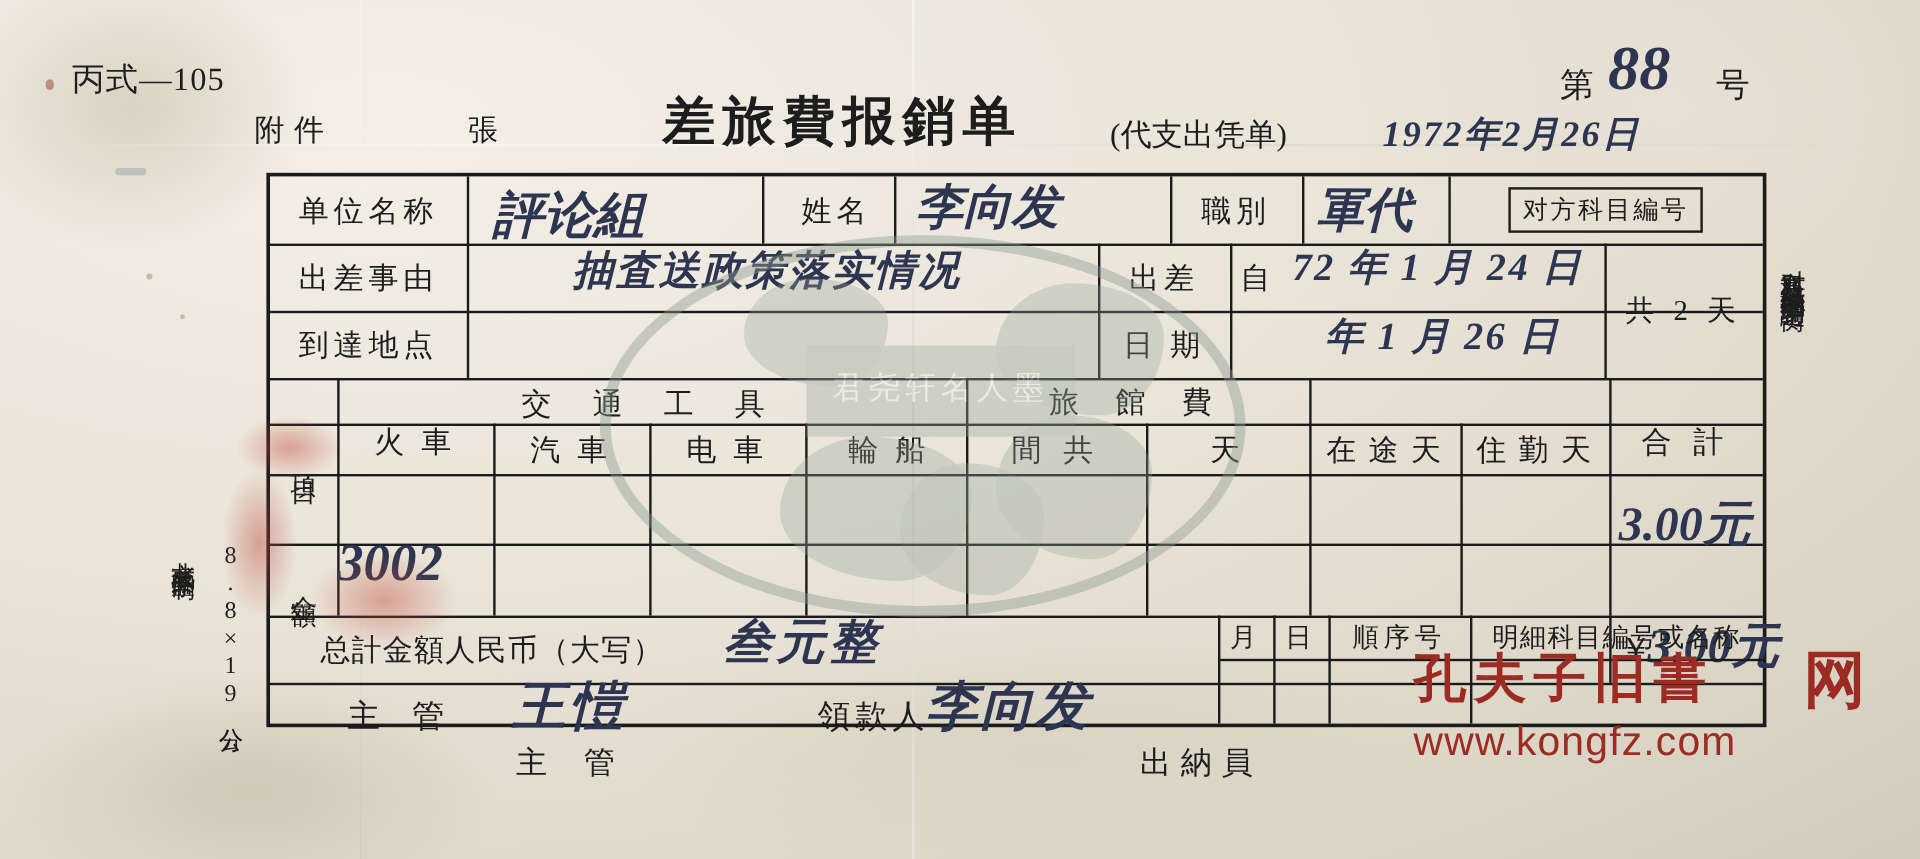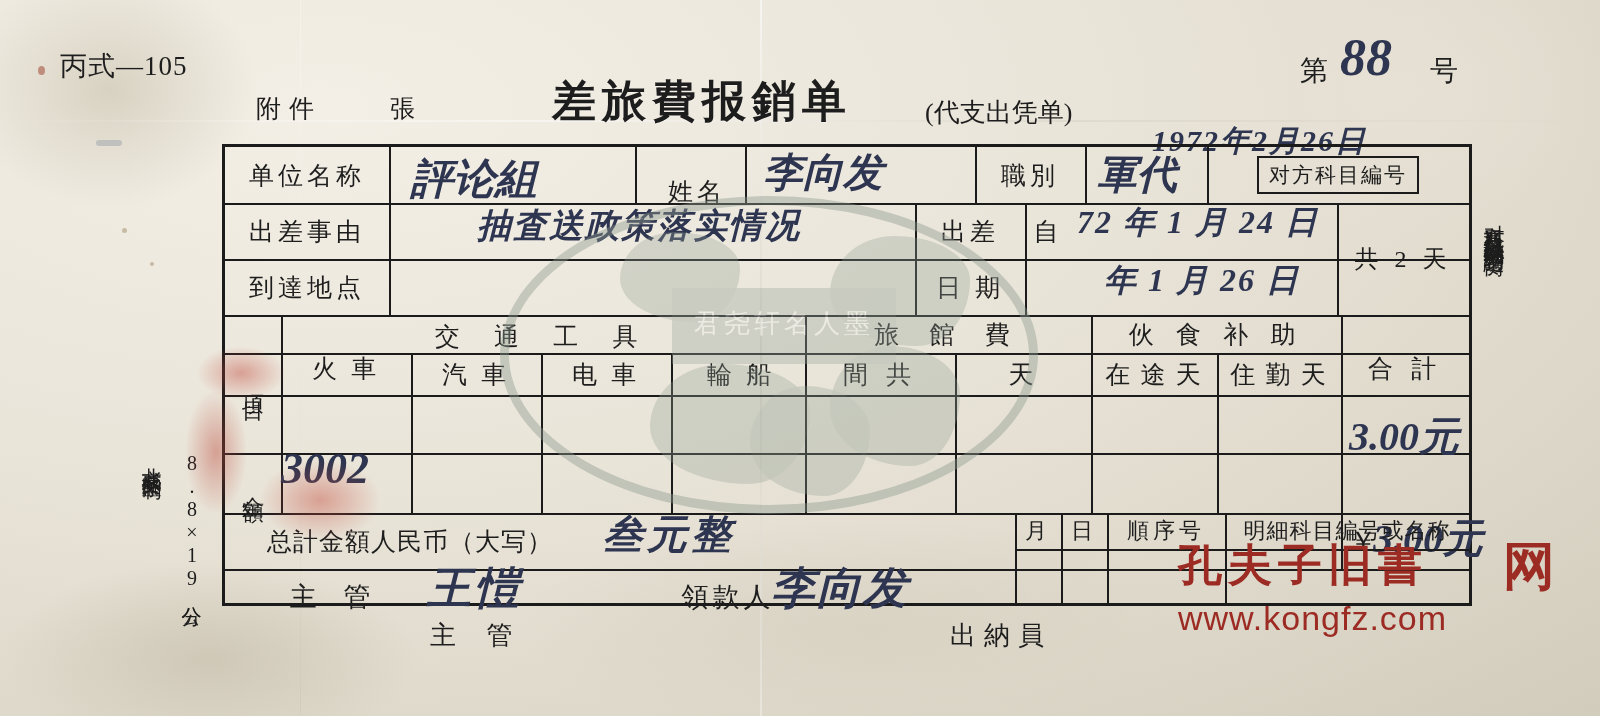--- a/index.html
+++ b/index.html
@@ -26,29 +26,29 @@
   .fold3{left:300px;top:0;width:1px;height:716px;background:linear-gradient(to bottom,rgba(255,255,255,.3),rgba(165,158,142,.12));}
   .speck{position:absolute;background:#a08c6a;border-radius:50%;opacity:.5;}
 
   
   .print{color:#1d1d1d;font-family:"Liberation Serif",serif;}
   .hand{color:#2a2a35;font-family:"Liberation Serif",serif;font-style:italic;font-weight:bold;}
   .blue{color:#2e3550;}
 
   
   #code{position:absolute;left:60px;top:48px;font-size:27px;letter-spacing:1px;}
-  #attach{position:absolute;left:212px;top:92px;font-size:25px;letter-spacing:8px;margin-left:44px;}
+  #attach{position:absolute;left:212px;top:92px;font-size:25px;letter-spacing:8px;}
   #attach-n{position:absolute;left:390px;top:92px;font-size:25px;}
   #title{position:absolute;left:552px;top:72px;font-size:44px;font-weight:bold;letter-spacing:6px;
          text-shadow:0 1px 0 rgba(255,255,255,.4);}
   #subtitle{position:absolute;left:925px;top:95px;font-size:26px;}
   #no-label{position:absolute;left:1300px;top:52px;font-size:28px;}
   #no-val{position:absolute;left:1340px;top:28px;font-size:52px;}
   #no-unit{position:absolute;left:1430px;top:52px;font-size:28px;}
-  #date-line{position:absolute;left:1152px;top:92px;font-size:30px;letter-spacing:2px;margin-top:29px;}
+  #date-line{position:absolute;left:1152px;top:92px;font-size:30px;letter-spacing:2px;}
 
   
   #right-vert{position:absolute;left:1472px;top:208px;width:34px;font-size:21px;line-height:25px;
               writing-mode:vertical-rl;text-orientation:upright;letter-spacing:2px;}
   #left-vert1{position:absolute;left:136px;top:452px;width:30px;font-size:20px;
               writing-mode:vertical-rl;text-orientation:upright;letter-spacing:2px;}
   #left-vert2{position:absolute;left:176px;top:452px;width:30px;font-size:20px;
               writing-mode:vertical-rl;text-orientation:upright;letter-spacing:1px;}
 
   
@@ -123,21 +123,21 @@
     <div class="row-line" style="top:248px;"></div>
     <div class="row-line" style="top:306px;"></div>
     <div class="row-line" style="top:366px;"></div>
 
     <div class="cell lbl print" style="left:0;top:0;width:164px;height:56px;">单位名称</div>
     <div class="col-line" style="left:164px;top:0;height:168px;"></div>
     <div class="cell" style="left:164px;top:0;width:246px;height:56px;"></div>
     <div class="hw hand blue" style="left:186px;top:4px;font-size:42px;">評论組</div>
 
     <div class="col-line" style="left:410px;top:0;height:56px;"></div>
-    <div class="cell lbl print" style="left:410px;top:16px;width:124px;height:56px;">姓名</div>
+    <div class="cell lbl print" style="left:410px;top:0;width:124px;height:56px;">姓名</div>
     <div class="col-line" style="left:520px;top:0;height:56px;"></div>
     <div class="cell" style="left:520px;top:0;width:230px;height:56px;"></div>
     <div class="hw hand blue" style="left:538px;top:-2px;font-size:40px;">李向发</div>
 
     <div class="col-line" style="left:750px;top:0;height:56px;"></div>
     <div class="cell lbl print" style="left:750px;top:0;width:110px;height:56px;">職別</div>
     <div class="col-line" style="left:860px;top:0;height:56px;"></div>
     <div class="cell" style="left:860px;top:0;width:122px;height:56px;"></div>
     <div class="hw hand blue" style="left:872px;top:0px;font-size:40px;">軍代</div>
 
@@ -174,21 +174,20 @@
     <div class="cell lbl print lbl-s" style="left:0;top:306px;width:56px;height:60px;">
       <span style="writing-mode:vertical-rl;text-orientation:upright;letter-spacing:4px;">金額</span>
     </div>
 
     <div class="cell lbl print" style="left:56px;top:168px;width:524px;height:42px;font-size:25px;letter-spacing:14px;">交 通 工 具</div>
     <div class="col-line" style="left:580px;top:168px;height:198px;"></div>
 
     <div class="cell lbl print" style="left:580px;top:168px;width:286px;height:38px;font-size:25px;letter-spacing:12px;">旅 館 費</div>
     <div class="col-line" style="left:866px;top:168px;height:198px;"></div>
 
-    <div class="cell lbl print" style="left:866px;top:168px;width:250px;height:38px;font-size:25px;letter-spacing:8px;">伙 食 补 助</div>
     <div class="col-line" style="left:1116px;top:168px;height:198px;"></div>
 
     <div class="cell lbl print" style="left:1116px;top:176px;width:128px;height:90px;font-size:25px;letter-spacing:6px;">合 計</div>
 
     <div class="cell lbl print" style="left:56px;top:206px;width:130px;height:30px;font-size:25px;letter-spacing:4px;">火 車</div>
     <div class="col-line" style="left:186px;top:206px;height:160px;"></div>
     <div class="cell lbl print" style="left:186px;top:206px;width:130px;height:42px;font-size:25px;letter-spacing:4px;">汽 車</div>
     <div class="col-line" style="left:316px;top:206px;height:160px;"></div>
     <div class="cell lbl print" style="left:316px;top:206px;width:130px;height:42px;font-size:25px;letter-spacing:4px;">电 車</div>
     <div class="col-line" style="left:446px;top:206px;height:160px;"></div>

